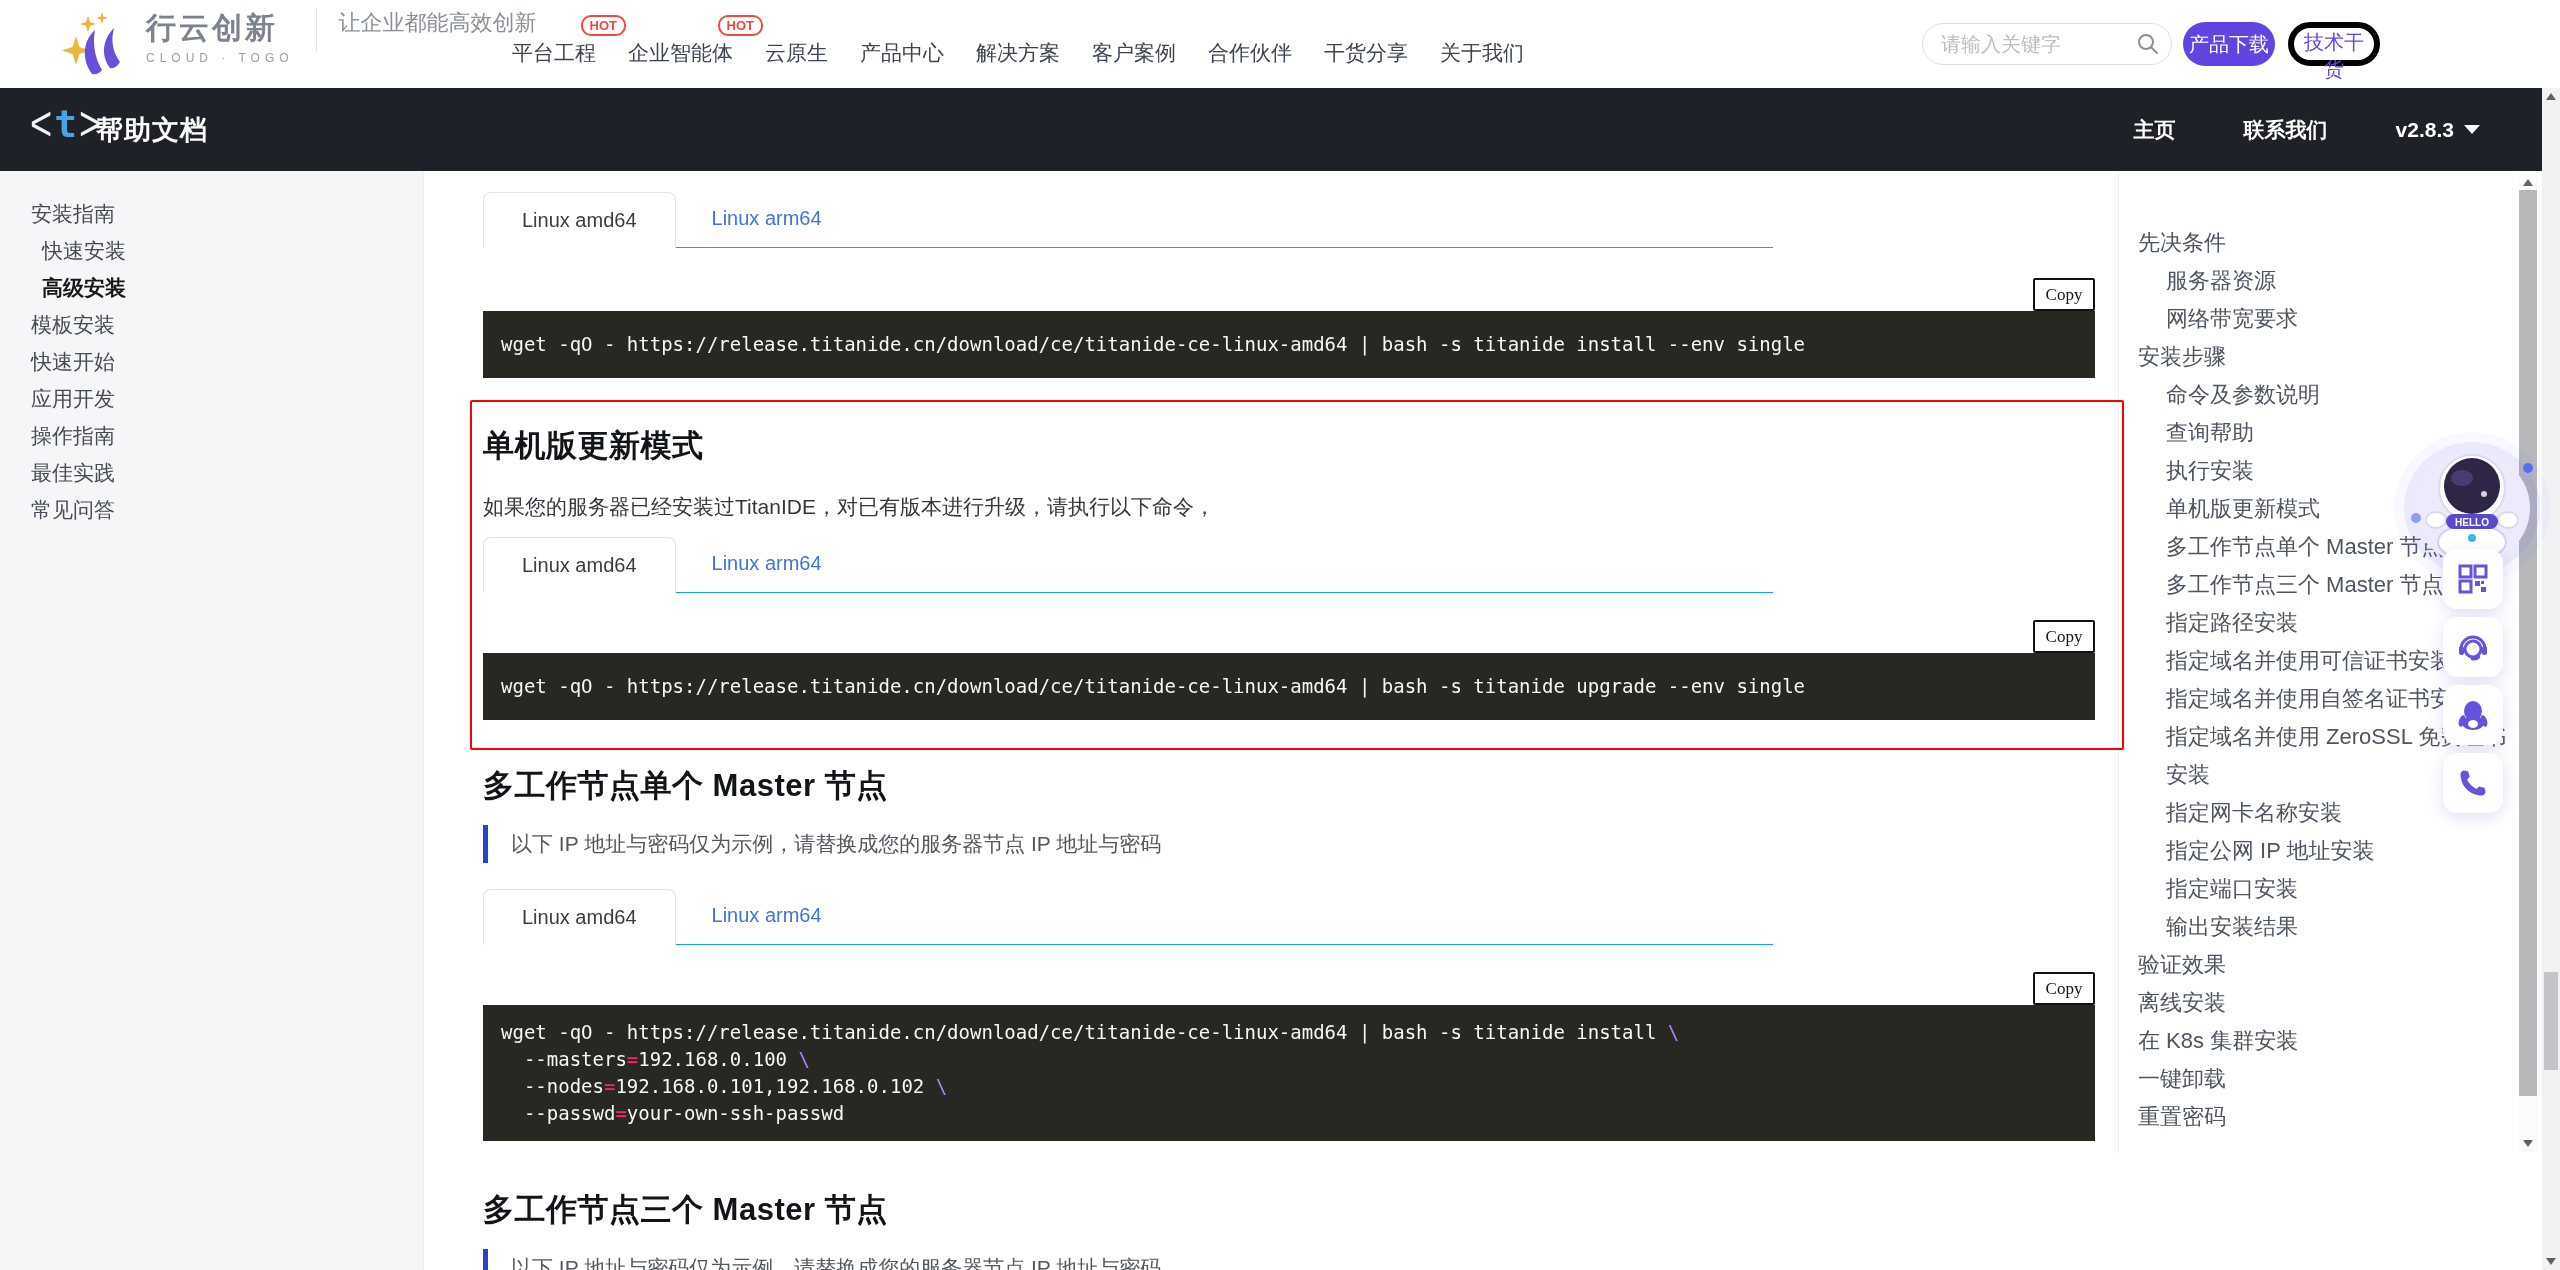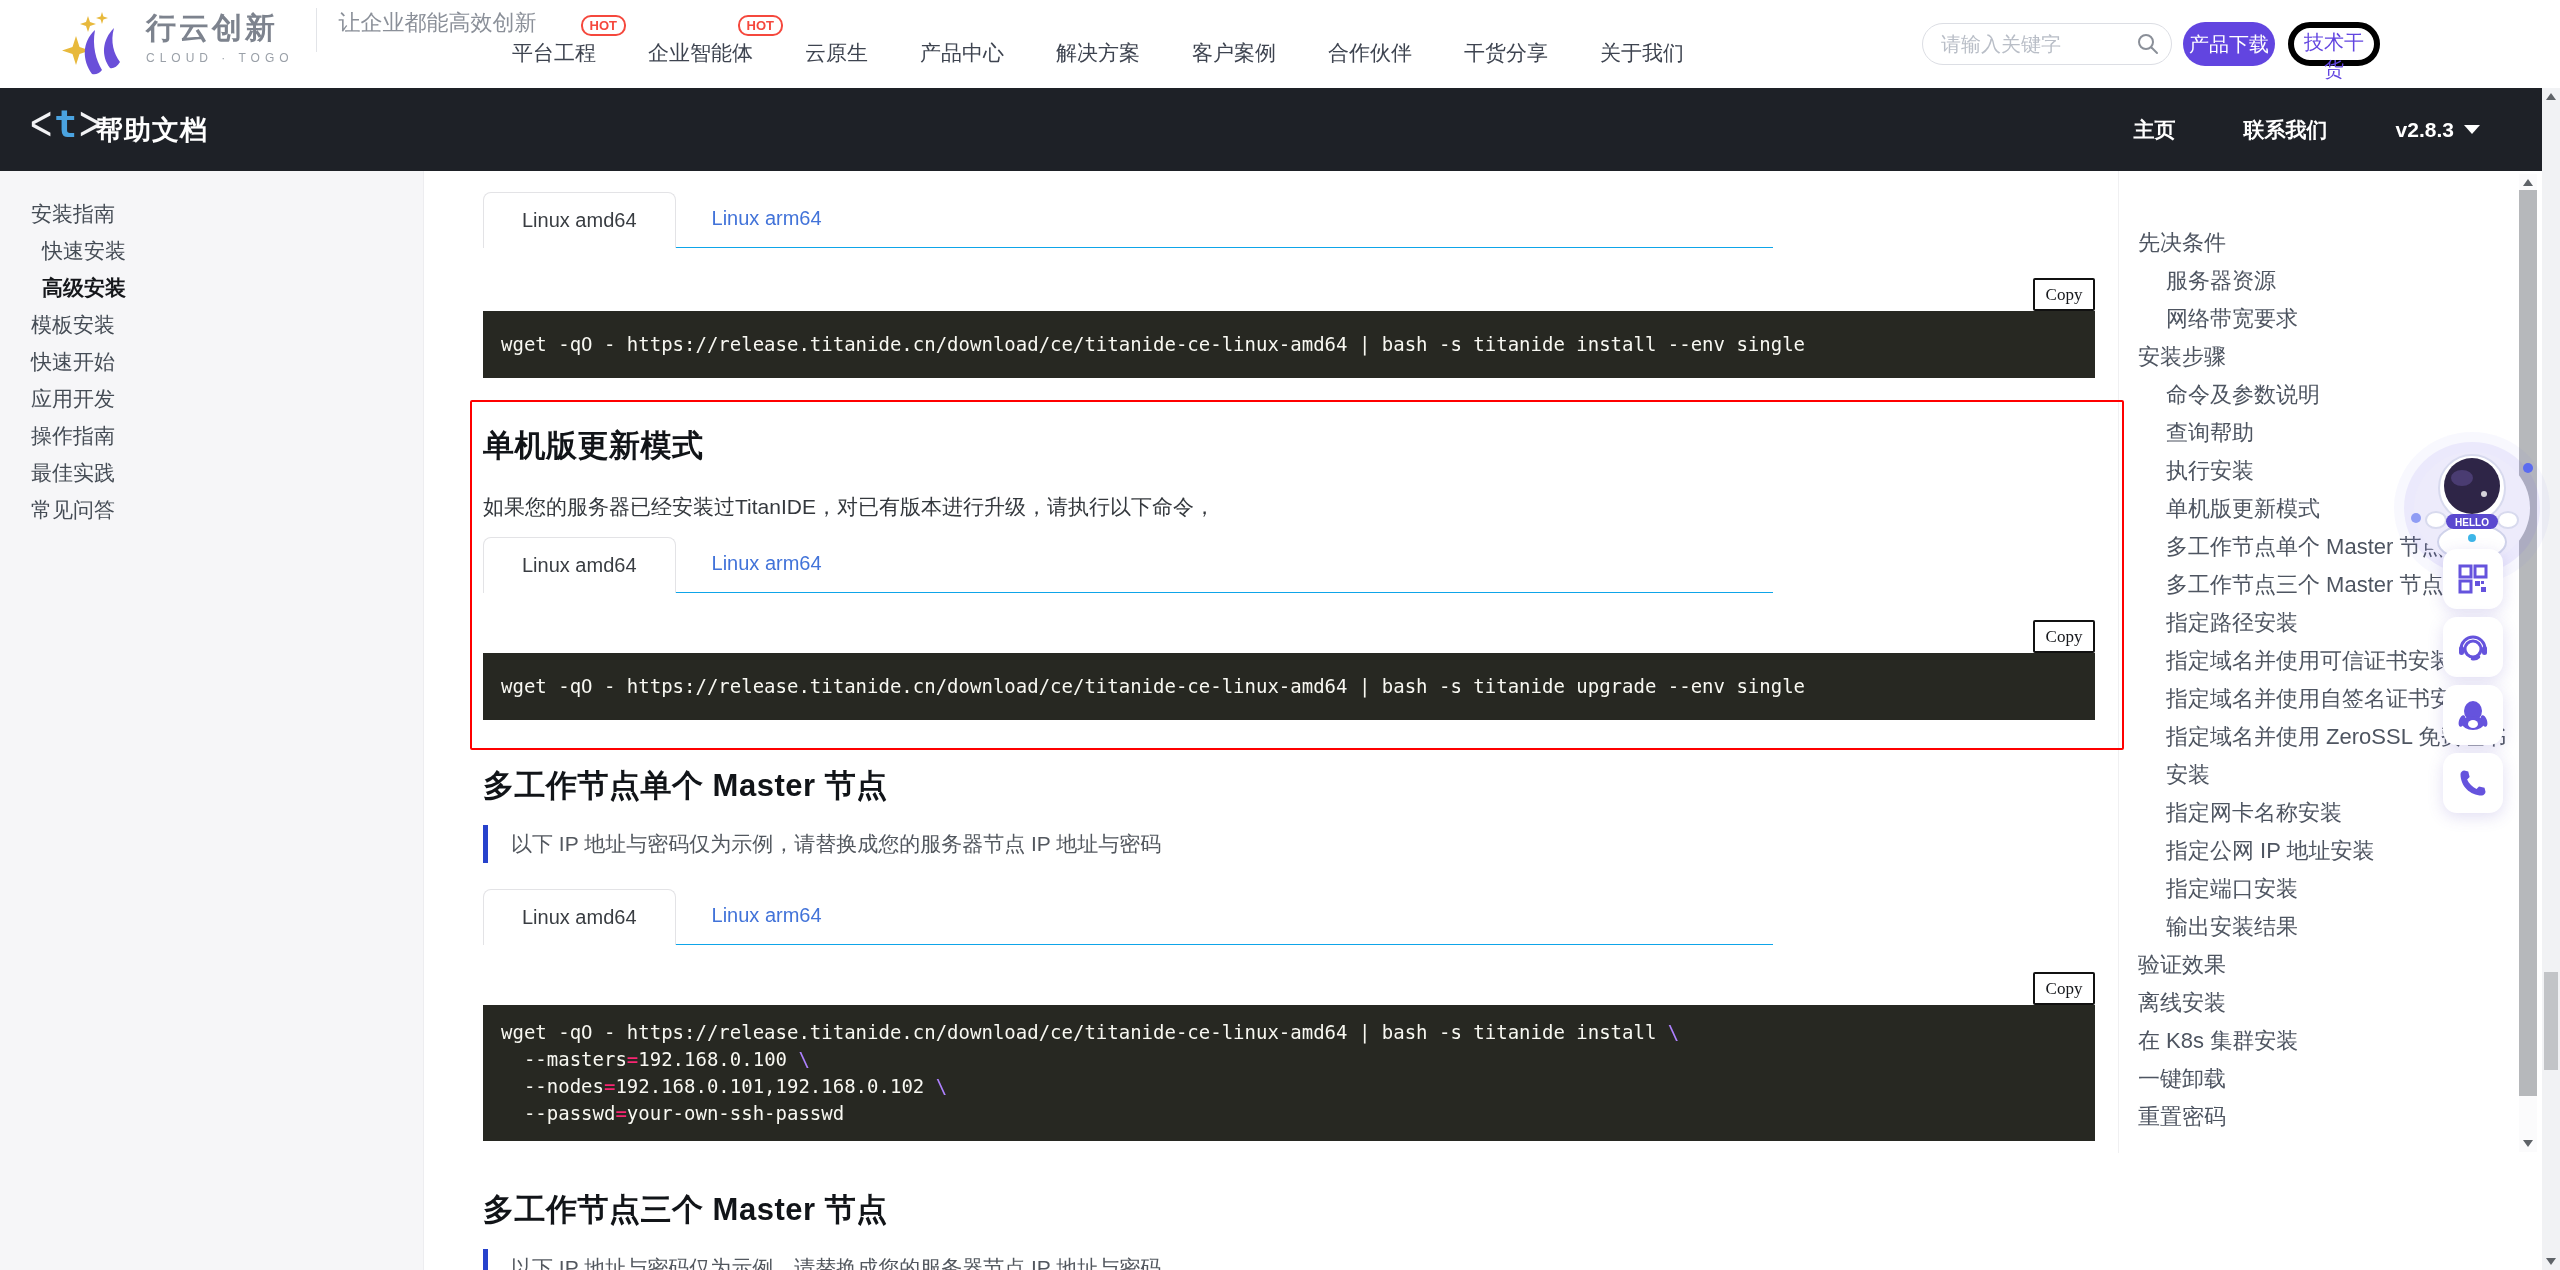--- a/index.html
+++ b/index.html
@@ -6,21 +6,21 @@
   body{width:2560px;height:1270px;position:relative;overflow:hidden;background:#fff;
        font-family:"Liberation Sans","DejaVu Sans",sans-serif;color:#34383d;}
   
   .top-header{position:absolute;left:0;top:0;width:2560px;height:88px;background:#fff;z-index:20;}
   .brand{position:absolute;left:62px;top:8px;display:flex;align-items:flex-start;}
   .brand-text{margin-left:12px;}
   .brand-name{font-size:30px;letter-spacing:3px;color:#7d838e;font-weight:600;}
   .brand-sub{font-size:12px;letter-spacing:5px;color:#9aa0a8;margin-top:2px;}
   .brand-divider{width:1px;height:44px;background:#e2e4e8;margin:0 22px;}
   .brand-tagline{font-size:22px;color:#8b9099;}
-  .main-nav{position:absolute;left:512px;top:0;height:105px;display:flex;align-items:center;gap:52px;}
+  .main-nav{position:absolute;left:512px;top:0;height:105px;display:flex;align-items:center;gap:32px;}
   .nav-item{position:relative;font-size:21px;color:#3e4450;cursor:pointer;white-space:nowrap;}
   .hot-badge{position:absolute;top:-24px;right:-30px;border:2px solid #f5483d;color:#f5483d;
              font-size:13px;font-weight:700;border-radius:10px;padding:0px 7px;line-height:17px;background:#fff;}
   .search{position:absolute;left:1922px;top:23px;width:250px;height:42px;}
   .search input{width:100%;height:100%;box-sizing:border-box;border:1px solid #dcdee4;border-radius:21px;
                 padding:0 44px 0 18px;font-size:20px;color:#555;outline:none;font-family:inherit;}
   .search input::placeholder{color:#b9bec7;}
   .search svg{position:absolute;right:12px;top:9px;}
   .btn-primary{position:absolute;left:2183px;top:22px;width:92px;height:44px;border:none;border-radius:22px;
                background:#6245e0;color:#fff;font-size:20px;cursor:pointer;font-family:inherit;}

